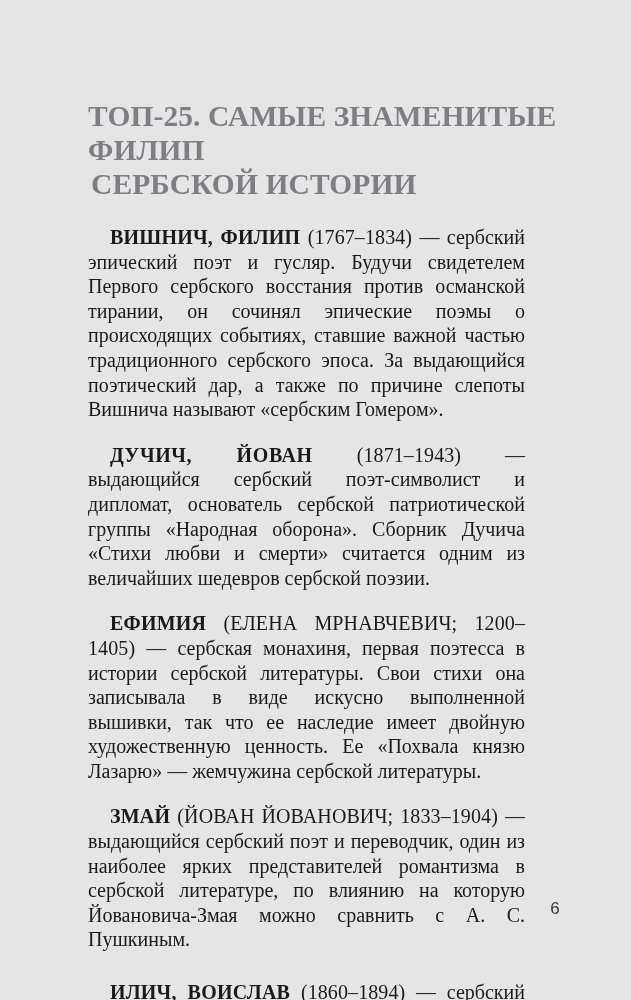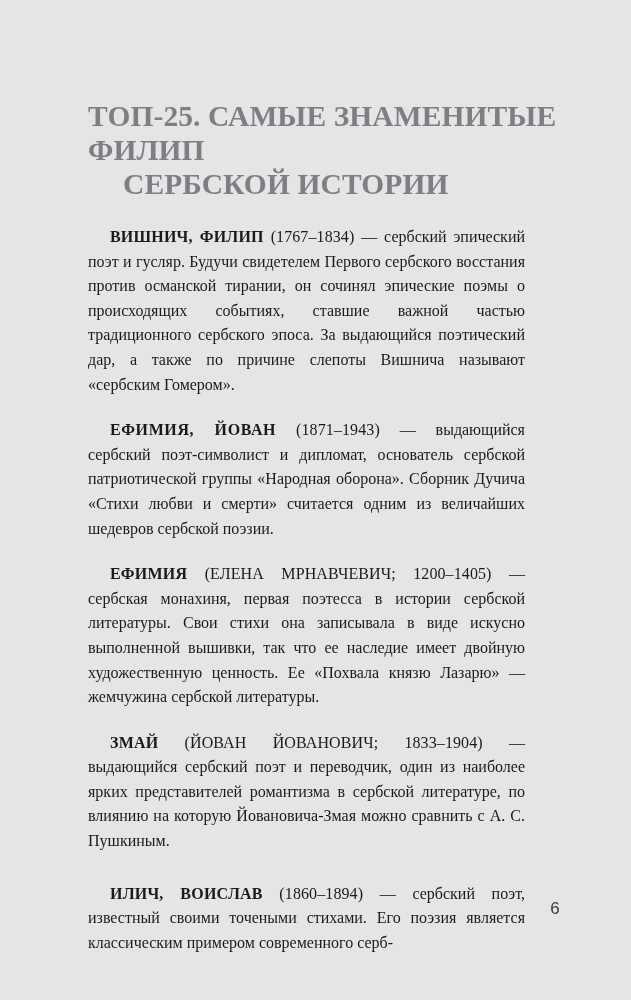--- a/index.html
+++ b/index.html
@@ -39,31 +39,30 @@
     line-height: 34px;
     letter-spacing: 0.1px;
     margin: 0 0 0 0;
   }
   .chapter-title .t-line {
     display: block;
     white-space: nowrap;
   }
   .chapter-title .t-line.l3 {
     padding-left: 3px;
-    margin-left: 32px;
   }
 
   
   .entries {
     margin-top: 24px;
   }
 
   .entry {
     margin: 0 0 21px 0;
-    font-size: 16px;
+    font-size: 20px;
     line-height: 24.6px;
     text-align: justify;
     text-justify: inter-word;
     text-indent: 22px;
     hyphens: manual;
     -webkit-hyphens: manual;
   }
   .entry:last-child {
     margin-bottom: 0;
     margin-top: 28px;
@@ -103,21 +102,21 @@
     <h1 class="chapter-title">
       <span class="t-line l1">ТОП-25. САМЫЕ ЗНАМЕНИТЫЕ</span>
       <span class="t-line l2">ФИЛИП</span>
       <span class="t-line l3">СЕРБСКОЙ ИСТОРИИ</span>
     </h1>
 
     <div class="entries">
 
       <p class="entry"><span class="name">ВИШНИЧ, ФИЛИП</span><span class="paren"> (1767–1834) </span><span class="body">— сербский эпический поэт и гусляр. Будучи свидетелем Первого сербского восстания против османской тирании, он сочинял эпические поэмы о происходящих событиях, ставшие важной частью традиционного сербского эпоса. За выдающийся поэтический дар, а также по причине слепоты Вишнича называют «сербским Гомером».</span></p>
 
-      <p class="entry wide-head"><span class="name">ЕФИМИЯ,  ЙОВАН</span><span class="paren">  (1871–1943)  </span><span class="body">— выдающийся сербский поэт-символист и дипломат, основатель сербской патриотической группы «Народная оборона». Сборник Дучича «Стихи любви и смерти» считается одним из величайших шедевров сербской поэзии.</span></p>
+      <p class="entry wide-head"><span class="name">ДУЧИЧ,  ЙОВАН</span><span class="paren">  (1871–1943)  </span><span class="body">— выдающийся сербский поэт-символист и дипломат, основатель сербской патриотической группы «Народная оборона». Сборник Дучича «Стихи любви и смерти» считается одним из величайших шедевров сербской поэзии.</span></p>
 
       <p class="entry"><span class="name">ЕФИМИЯ</span><span class="paren"> (ЕЛЕНА МРНАВЧЕВИЧ; 1200–1405) </span><span class="body">— сербская монахиня, первая поэтесса в истории сербской литературы. Свои стихи она записывала в виде искусно выполненной вышивки, так что ее наследие имеет двойную художественную ценность. Ее «Похвала князю Лазарю» — жемчужина сербской литературы.</span></p>
 
       <p class="entry"><span class="name">ЗМАЙ</span><span class="paren"> (ЙОВАН ЙОВАНОВИЧ; 1833–1904) </span><span class="body">— выдающийся сербский поэт и переводчик, один из наиболее ярких представителей романтизма в сербской литературе, по влиянию на которую Йовановича-Змая можно сравнить с А. С. Пушкиным.</span></p>
 
       <p class="entry"><span class="name">ИЛИЧ, ВОИСЛАВ</span><span class="paren"> (1860–1894) </span><span class="body">— сербский поэт, известный своими точеными стихами. Его поэзия является классическим примером современного серб-</span></p>
 
     </div>
   </div>
 

